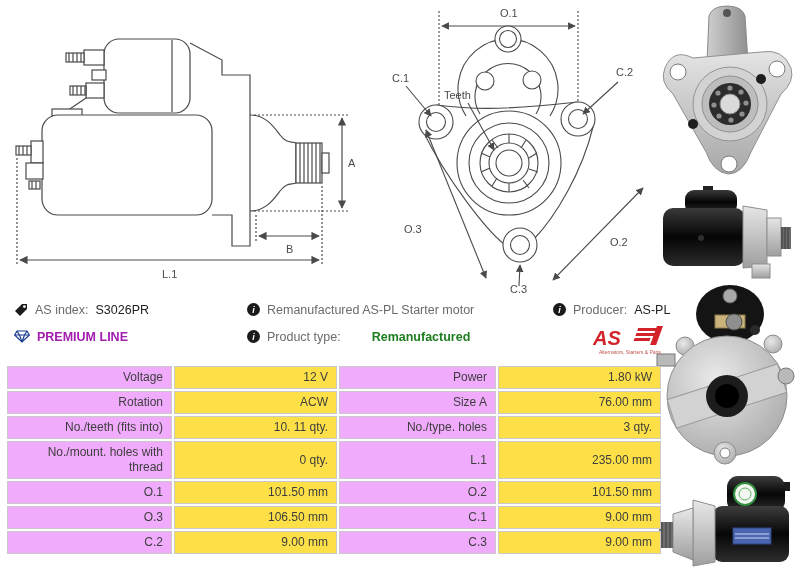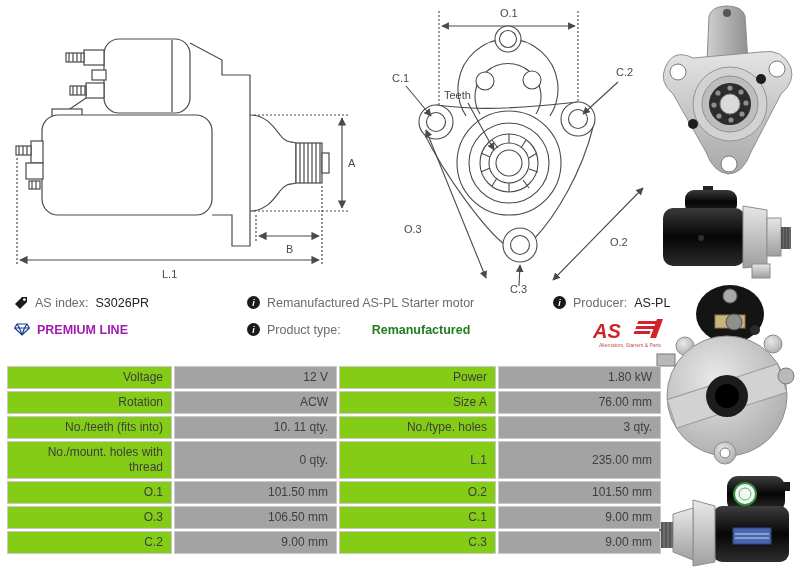--- a/index.html
+++ b/index.html
@@ -10,38 +10,38 @@
   
   .abs { position:absolute; }
   #side-view   { left:4px;   top:3px;   }
   #front-view  { left:390px; top:2px;   }
   #photo1 { left:655px; top:2px; }
   #photo2 { left:655px; top:186px; }
   #photo3 { left:655px; top:284px; }
   #photo4 { left:655px; top:468px; }
 
   
-  .info-col { position:absolute; top:294px; display:flex; flex-direction:column; gap:10px; }
+  .info-col { position:absolute; top:301px; display:flex; flex-direction:column; gap:10px; }
   #info-left   { left:14px;  width:225px; }
   #info-center { left:247px; width:300px; }
   #info-right  { left:553px; width:120px; }
   .info-line { display:flex; align-items:center; gap:7px; height:17px; font-size:12.5px; color:#6b6b6b; white-space:nowrap; }
   .info-line b { color:#222; font-weight:normal; }
   .premium { color:#a21caf; font-weight:bold; }
   .type-val { color:#1e7d1e; font-weight:bold;padding-left:24px; }
   .info-dot { display:inline-flex; width:13px; height:13px; border-radius:50%; background:#1a1a1a; color:#fff;
               font-size:9px; font-weight:bold; align-items:center; justify-content:center; flex:0 0 13px; font-style:italic; }
   #as-logo { margin-left:40px; margin-top:-2px; }
 
   
   #spec-table { position:absolute; left:5px; top:364px; width:658px; border-collapse:separate; border-spacing:2px; table-layout:fixed; }
   #spec-table td { border:1px solid #c9c9c9; text-align:right; padding:3px 8px; font-size:12px; line-height:1.25;
                    color:#3e3e3e; vertical-align:middle; height:22px; overflow:hidden; }
-  #spec-table td.lbl { background:#84cc16;margin-left:36px; }
-  #spec-table td.val { background:#a3a3a3; }
+  #spec-table td.lbl { background:#f0abfc;margin-left:36px; }
+  #spec-table td.val { background:#fde047; }
   #spec-table col.c1 { width:164px; } #spec-table col.c2 { width:162px; }
   #spec-table col.c3 { width:156px; } #spec-table col.c4 { width:162px; }
 
   svg text { font-family:"Liberation Sans", sans-serif; }
   .dim-label { font-size:11px; fill:#4a4a4a; }
 </style>
 </head>
 <body>
 
 <div id="page">

